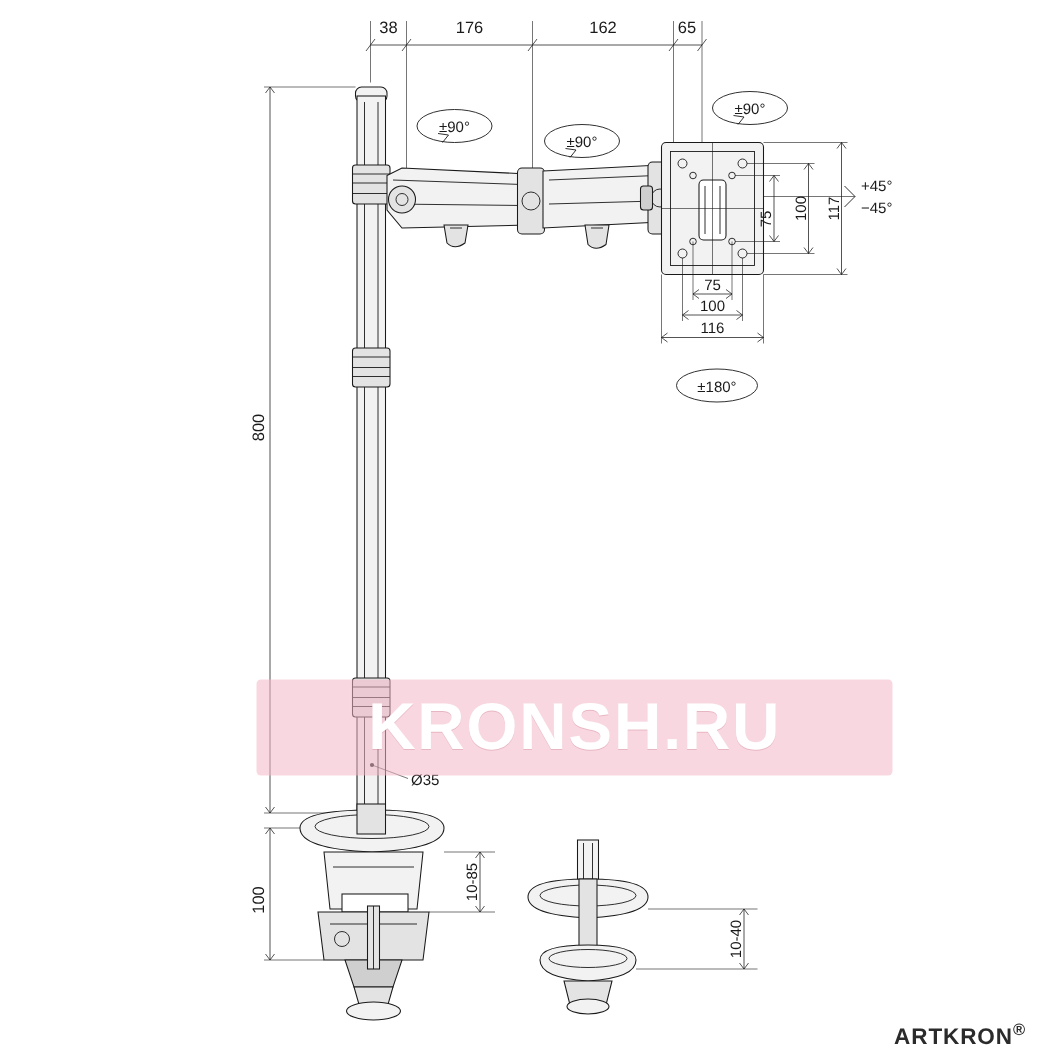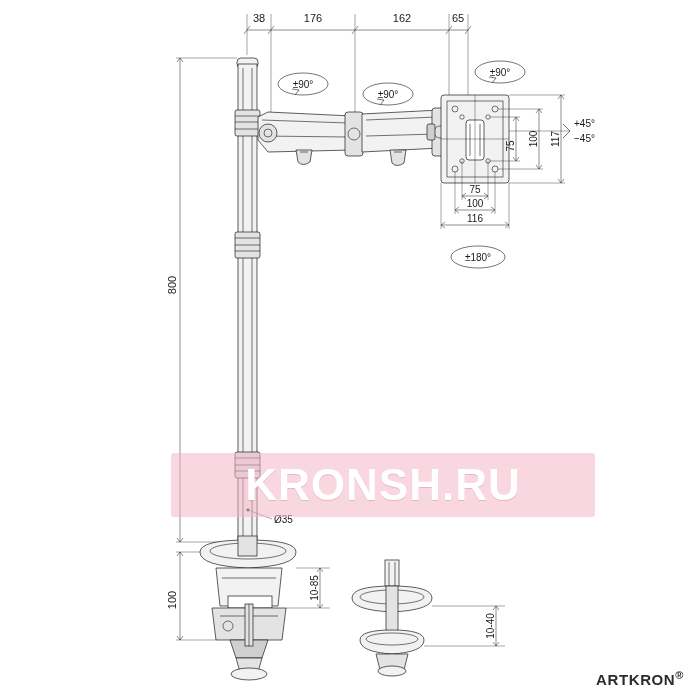--- a/index.html
+++ b/index.html
@@ -88,21 +88,21 @@
     font-family: "Liberation Sans", sans-serif;
     font-size: 44px;
     font-weight: bold;
     color: #ffffff;
     letter-spacing: 1px;
     text-shadow: 0 1px 0 rgba(200,120,140,0.35);
   }
   #footer-brand {
     position: absolute;
     right: 16px;
-    bottom: 12px;
+    bottom: 0;
     font-family: "Liberation Sans", sans-serif;
     font-size: 15px;
     font-weight: bold;
     color: #2b2b2b;
     letter-spacing: 0.6px;
   }
   #footer-brand .reg {
     font-size: 11px;
     vertical-align: super;
     font-weight: bold;

